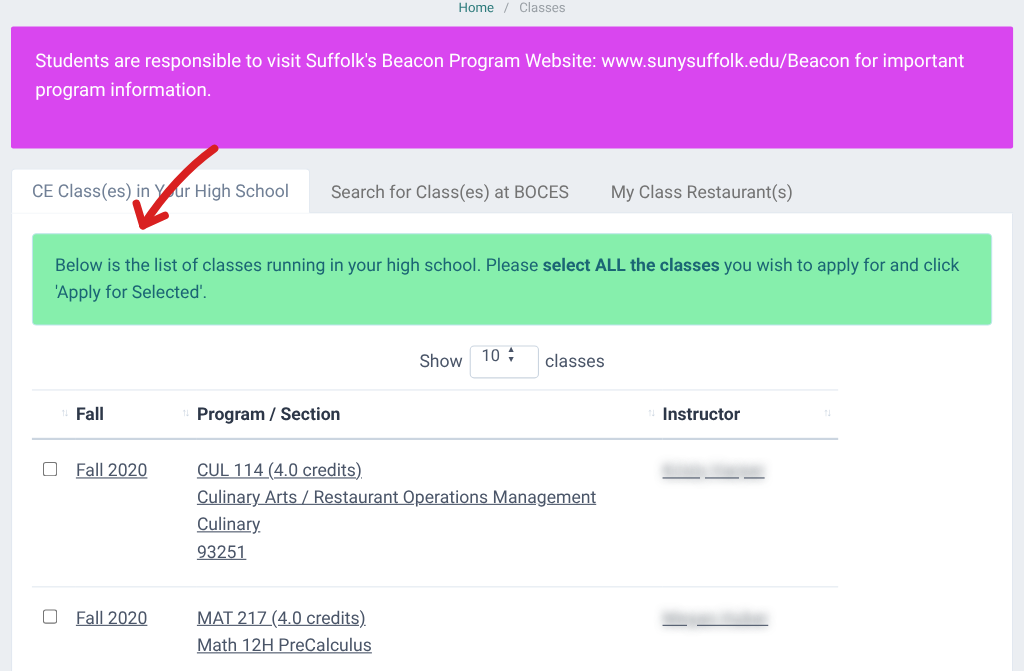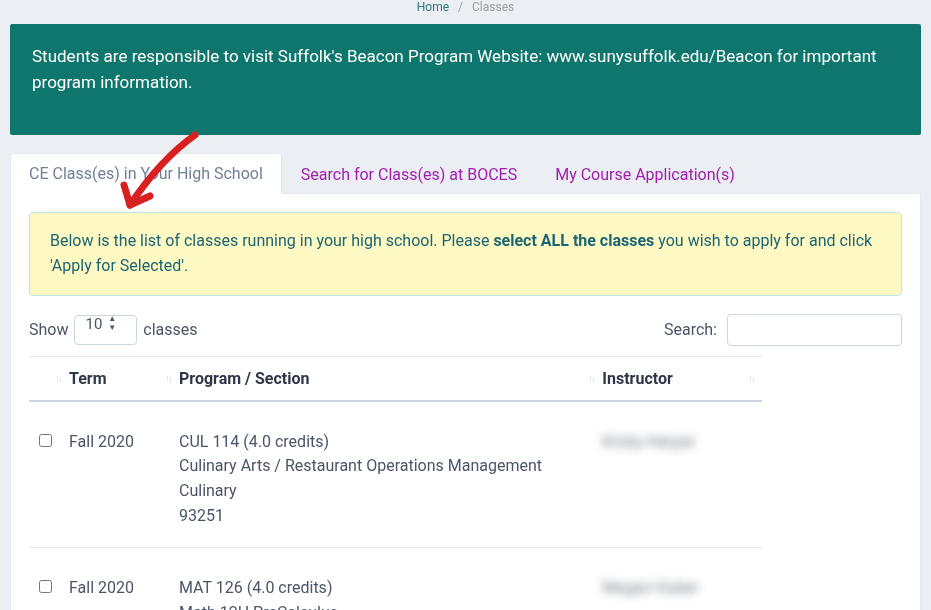--- a/index.html
+++ b/index.html
@@ -22,38 +22,38 @@
       color: #9aa0a6;
       margin: 0 6px;
     }
     .breadcrumb .current {
       color: #9aa0a6;
     }
     .main {
       padding: 10px;
     }
     .banner {
-      background: #0f766e;
+      background: #d946ef;
       color: #fff;
       padding: 20px 22px 40px;
       font-size: 17px;
       line-height: 1.5;
       border-radius: 2px;
     }
     .tabs {
       display: flex;
       gap: 0;
       margin-top: 18px;
       border-bottom: 1px solid #e2e8f0;
       padding-left: 0;
       align-items: flex-end;
     }
     .tab {
       padding: 10px 18px;
-      color: #a21caf;
+      color: #737373;
       cursor: pointer;
       font-size: 16px;
       border: 1px solid transparent;
       border-bottom: none;
       margin-bottom: -1px;
       position: relative;
     }
     .tab.active {
       color: #718096;
       background: #fff;
@@ -61,32 +61,32 @@
       border-bottom: 1px solid #fff;
       border-radius: 4px 4px 0 0;
     }
     .tab-content {
       background: #fff;
       border: 1px solid #e2e8f0;
       border-top: none;
       padding: 18px;
     }
     .info-box {
-      background: #fef9c3;
+      background: #86efac;
       border: 1px solid #bee5eb;
       color: #1b6574;
       padding: 16px 20px;
       border-radius: 4px;
       font-size: 16px;
       line-height: 1.55;
     }
     .info-box .bold { font-weight: 700; }
     .controls {
       display: flex;
-      justify-content: space-between;
+      justify-content: center;
       align-items: center;
       margin: 18px 0 10px;
       font-size: 16px;
       color: #4a5568;
     }
     .controls-left { display: flex; align-items: center; gap: 6px; }
     .controls-right { display: flex; align-items: center; gap: 10px; }
     .show-select {
       border: 1px solid #cbd5e0;
       border-radius: 4px;
@@ -131,26 +131,27 @@
       position: relative;
     }
     .sort {
       font-size: 10px;
       color: #cbd5e0;
       letter-spacing: -2px;
       margin-left: 4px;
     }
     .sort-right { position: absolute; right: 8px; top: 50%; transform: translateY(-50%); }
     tbody td {
-      padding: 28px 10px 18px 0;
+      padding: 16px 10px 18px 0;
       vertical-align: top;
       border-bottom: 1px solid #e2e8f0;
       font-size: 16px;
       color: #4a5568;
       line-height: 1.55;
+      text-decoration: underline;
     }
     tbody tr:last-child td { border-bottom: none; }
     .checkbox-cell { width: 40px; padding-left: 10px; }
     .term-cell { width: 110px; }
     .instructor { color: transparent; text-shadow: 0 0 8px rgba(60,70,80,0.7); user-select: none; white-space: nowrap; text-align: center; }
     .arrow-annotation {
       position: absolute;
       pointer-events: none;
     }
     .container { position: relative; }
@@ -166,21 +167,21 @@
   <span class="current">Classes</span>
 </div>
 
 <div class="main">
 
   <div class="banner">Students are responsible to visit Suffolk's Beacon Program Website: www.sunysuffolk.edu/Beacon for important program information.</div>
 
   <div class="tabs">
     <div class="tab active">CE Class(es) in Your High School</div>
     <div class="tab">Search for Class(es) at BOCES</div>
-    <div class="tab">My Course Application(s)</div>
+    <div class="tab">My Class Restaurant(s)</div>
   </div>
 
   <svg class="arrow-annotation" style="left:110px; top:130px;" width="100" height="90" viewBox="0 0 100 90">
     <path d="M 85 5 Q 50 30 20 75" stroke="#d92020" stroke-width="7" fill="none" stroke-linecap="round"></path>
     <path d="M 20 75 L 14 55 M 20 75 L 40 66" stroke="#d92020" stroke-width="7" fill="none" stroke-linecap="round"></path>
   </svg>
 
   <div class="tab-content">
 
     <div class="info-box">
@@ -192,55 +193,51 @@
         <span>Show</span>
         <div class="show-select">
           <span>10</span>
           <span class="caret">
             <span>▲</span>
                 <span>▼</span>
           </span>
         </div>
         <span>classes</span>
       </div>
-      <div class="controls-right">
-        <span>Search:</span>
-        <input type="text" class="search-input" style="">
-      </div>
     </div>
 
     <div class="table-area">
     <table>
       <thead>
         <tr>
           <th class="checkbox-cell">
                   <span class="sort sort-right">↑↓</span>
                 </th>
-          <th class="term-cell"><span>Term</span><span class="sort sort-right">↑↓</span></th>
+          <th class="term-cell"><span>Fall</span><span class="sort sort-right">↑↓</span></th>
           <th><span>Program / Section</span><span class="sort sort-right">↑↓</span></th>
           <th style="width:160px"><span>Instructor</span><span class="sort sort-right">↑↓</span></th>
         </tr>
       </thead>
       <tbody>
         <tr>
           <td class="checkbox-cell"><input type="checkbox" style=""></td>
           <td class="term-cell">Fall 2020</td>
           <td>
             <div>CUL 114 (4.0 credits)</div>
             <div>Culinary Arts / Restaurant Operations Management</div>
             <div>Culinary</div>
             <div>93251</div>
           </td>
           <td><span class="instructor">Kristy Harper</span></td>
         </tr>
         <tr>
           <td class="checkbox-cell"><input type="checkbox" style=""></td>
           <td class="term-cell">Fall 2020</td>
           <td>
-            <div>MAT 126 (4.0 credits)</div>
+            <div>MAT 217 (4.0 credits)</div>
             <div>Math 12H PreCalculus</div>
 
             <div></div>
           </td>
           <td><span class="instructor">Megan Huber</span></td>
         </tr>
       </tbody>
     </table>
     </div>
 

